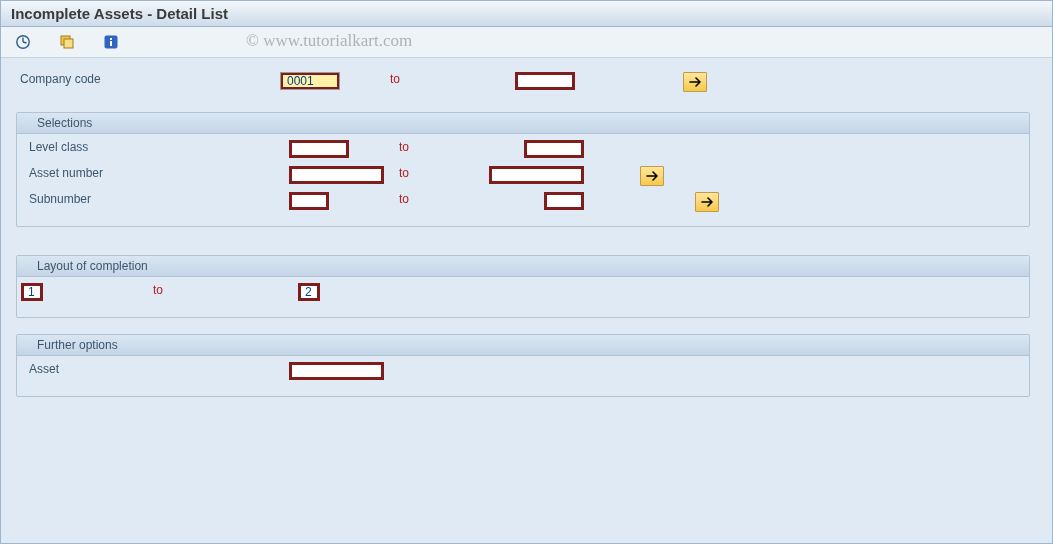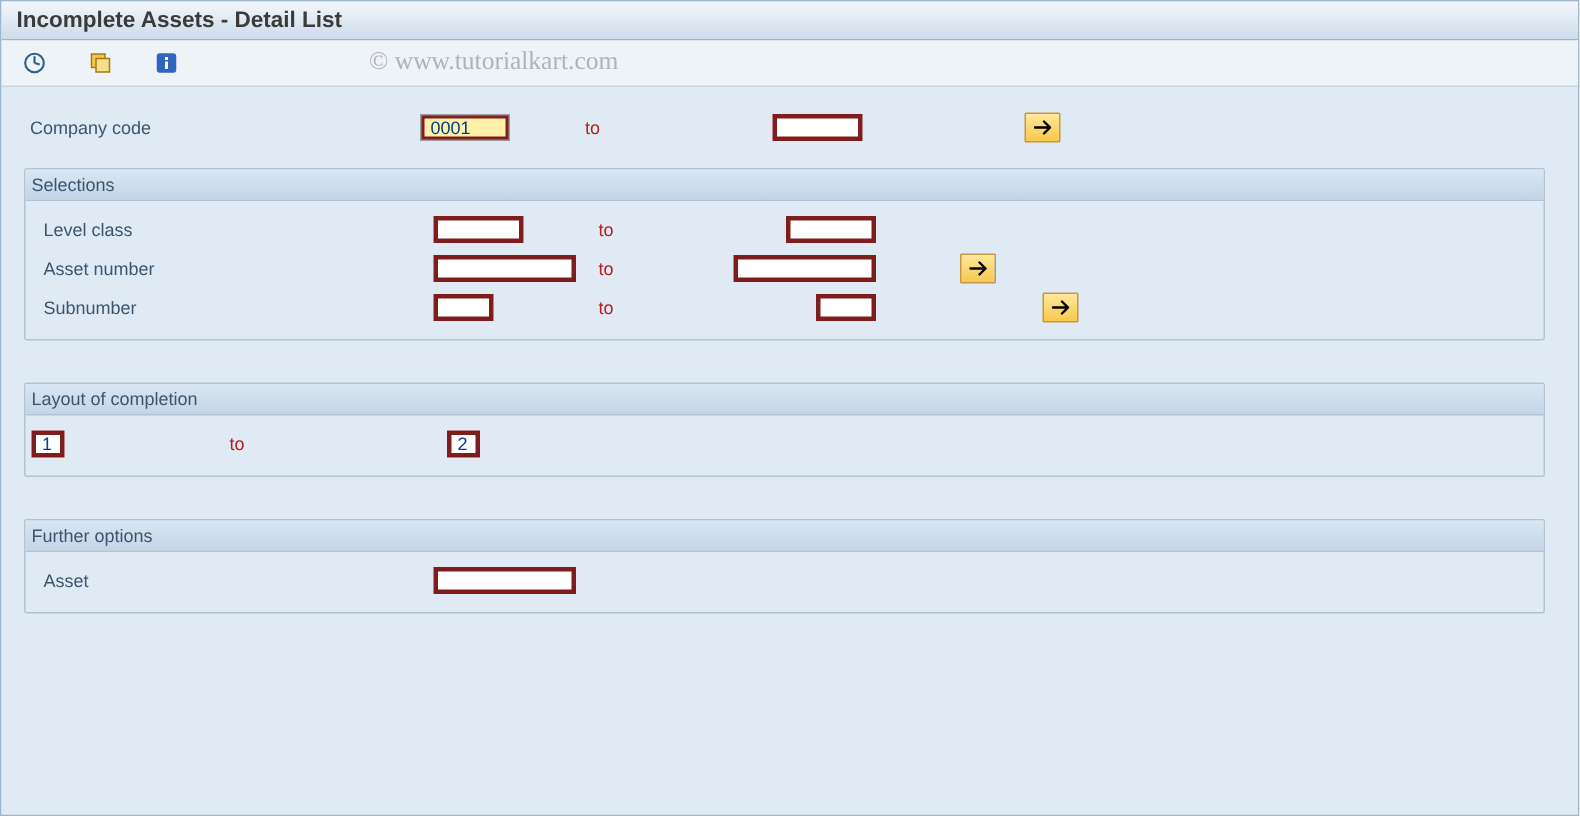--- a/index.html
+++ b/index.html
@@ -15,38 +15,38 @@
   .toolbar{height:30px;display:flex;align-items:center;gap:24px;
     padding:0 12px;background:#eef3f8;border-bottom:1px solid #c7d4e2;position:relative}
   .tb-btn{width:20px;height:20px;display:flex;align-items:center;justify-content:center;cursor:pointer}
   .tb-btn svg{display:block}
 
   
   .canvas{padding:8px 0 0 0;background:#dfeaf4;height:calc(100% - 57px);box-sizing:border-box}
   .body-pad{padding:0 22px 0 15px}
 
   
-  .row{display:flex;align-items:center;height:26px}
+  .row{display:flex;align-items:flex-start;height:26px}
   .lbl{width:260px;color:#3d566e;padding-left:4px}
   .input,.input-sm,.input-md{
     height:18px;border:3px solid #7f1d1d;background:#fff;font:inherit;
     padding:0 4px;box-sizing:border-box;color:#003f8a}
   .input{width:95px}
   .input-md{width:60px}
   .input-sm{width:40px}
   .focus{background:#fff1a8;outline:1px solid #9b9b9b;outline-offset:-1px}
   .to{width:125px;padding-left:50px;color:#b91c1c}
   .mult-btn{width:22px;height:18px;margin-left:8px;
     border:1px solid #c1984c;background:linear-gradient(#ffe79a,#f7c94d);
     display:flex;align-items:center;justify-content:center;cursor:pointer;border-radius:1px}
   .mult-btn svg{display:block}
 
   
   .group{margin:14px 0 0 0;border:1px solid #b1c4d6;border-radius:2px;background:#dfeaf4}
-  .group-hd{height:20px;line-height:20px;padding:0 4px;
+  .group-hd{height:20px;line-height:20px;padding:0 20px;
     background:linear-gradient(#d9e6f3,#c4d5e6);color:#3d566e;
     border-bottom:1px solid #b1c4d6;font-size:12px}
   .group-body{padding:6px 4px 8px 4px}
   .group .lbl{width:260px;padding-left:8px}
 
   
   .wm{position:absolute;left:245px;top:4px;
     font-family:Georgia,serif;font-size:17px;color:rgba(150,150,150,.7);pointer-events:none}
 </style>
 </head>
@@ -141,21 +141,21 @@
         <div class="group-hd">Layout of completion</div>
         <div class="group-body">
           <div class="row">
             <input class="input-sm" style="width: 22px;" value="1">
             <span class="to" style="width:145px;padding-left:110px">to</span>
             <input class="input-sm" style="width: 22px;" value="2">
           </div>
         </div>
       </div>
 
-      <div class="group" style="margin-top:28px">
+      <div class="group" style="margin-top:16px">
         <div class="group-hd">Further options</div>
         <div class="group-body">
           <div class="row">
             <span class="lbl">Asset</span>
             <input class="input" value="" style="">
           </div>
         </div>
       </div>
 
     </div>

